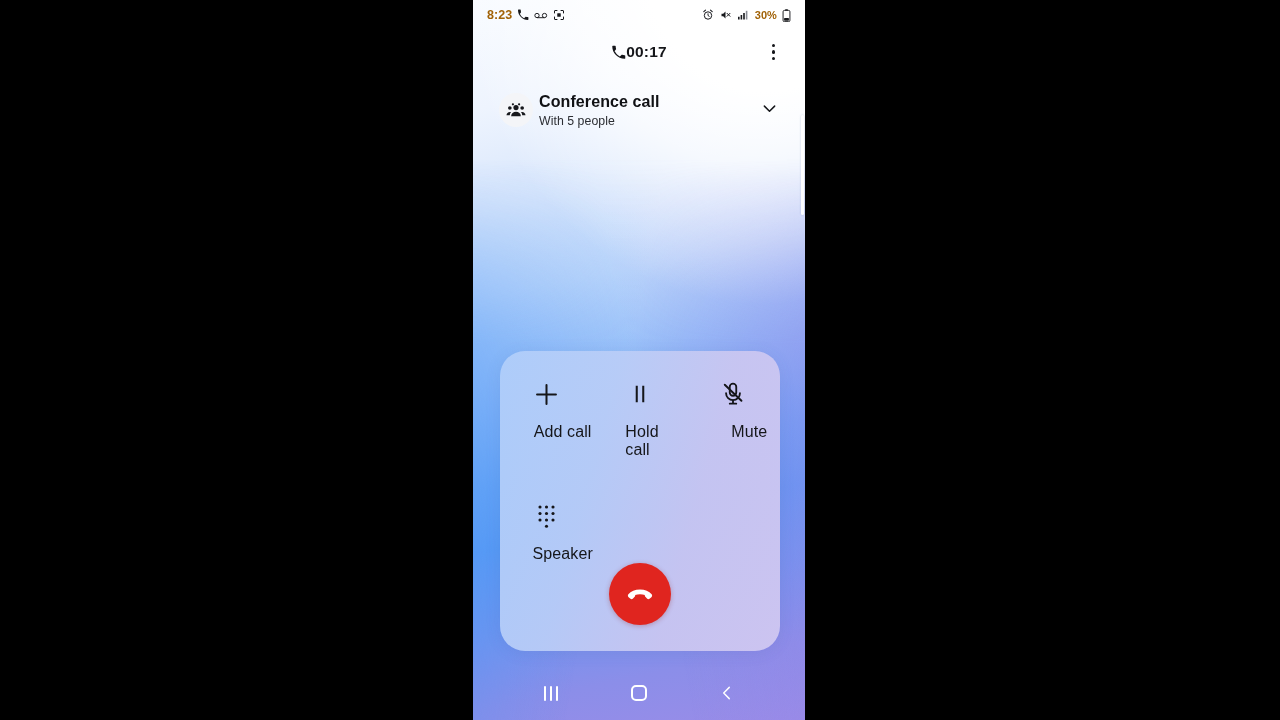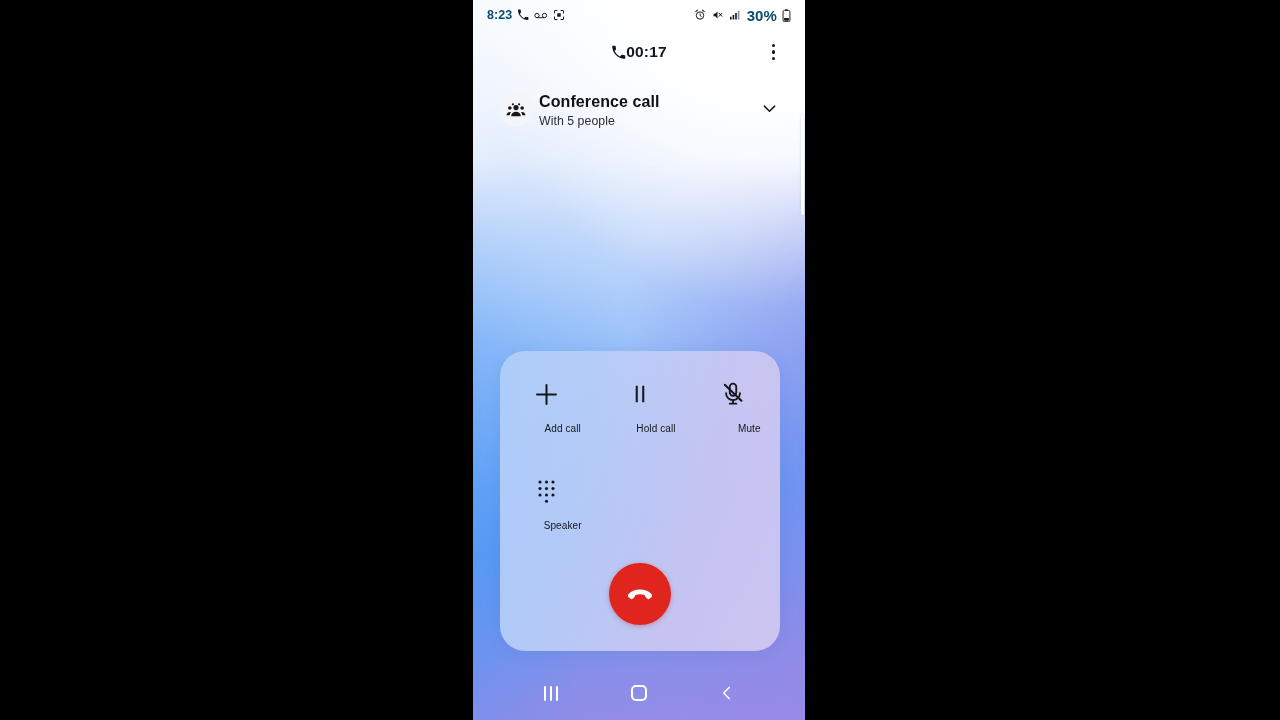--- a/index.html
+++ b/index.html
@@ -50,25 +50,25 @@
             mask-image: linear-gradient(to bottom, rgba(0,0,0,0) 22%, #000 48%, #000 100%);
   }
 
   
   .statusbar {
     position: absolute; left: 0; top: 0;
     width: 100%; height: 30px;
     display: flex; align-items: center;
     justify-content: space-between;
     padding: 0 14px;
-    color: #0c4a6e;
+    color: #a16207;
   }
   .sb-left, .sb-right { display: flex; align-items: center; gap: 5px; }
   .sb-time { font-size: 12.5px; font-weight: 700; letter-spacing: .1px; }
-  .sb-pct { font-size: 15px; font-weight: 700; letter-spacing: .1px; margin-left: 1px; }
+  .sb-pct { font-size: 11px; font-weight: 700; letter-spacing: .1px; margin-left: 1px; }
   .sb-ic { display: block; }
 
   
   .timerrow {
     position: absolute; left: 0; top: 30px;
     width: 100%; height: 44px;
     display: flex; align-items: center; justify-content: center;
   }
   .timer {
     display: flex; align-items: center; 
@@ -134,21 +134,21 @@
   }
   .ctl {
     display: flex; flex-direction: column;
     align-items: center; justify-content: flex-start;
     padding-top: 8px;
     -webkit-user-select: none; user-select: none;
   }
   .ctl-ic { height: 34px; display: flex; align-items: center; justify-content: center; }
   .ctl-lb {
     margin-top: 12px;
-    font-size: 10px; color: #15161a; letter-spacing: .1px; margin-left: 32px;
+    font-size: 16px; color: #15161a; letter-spacing: .1px; margin-left: 32px;
   }
   .endwrap {
     position: absolute; left: 0; bottom: 26px; width: 100%;
     display: flex; justify-content: center;
   }
   .endbtn {
     width: 62px; height: 62px; border-radius: 50%;
     background: #e0251f;
     display: flex; align-items: center; justify-content: center;
     border: none; cursor: pointer;

